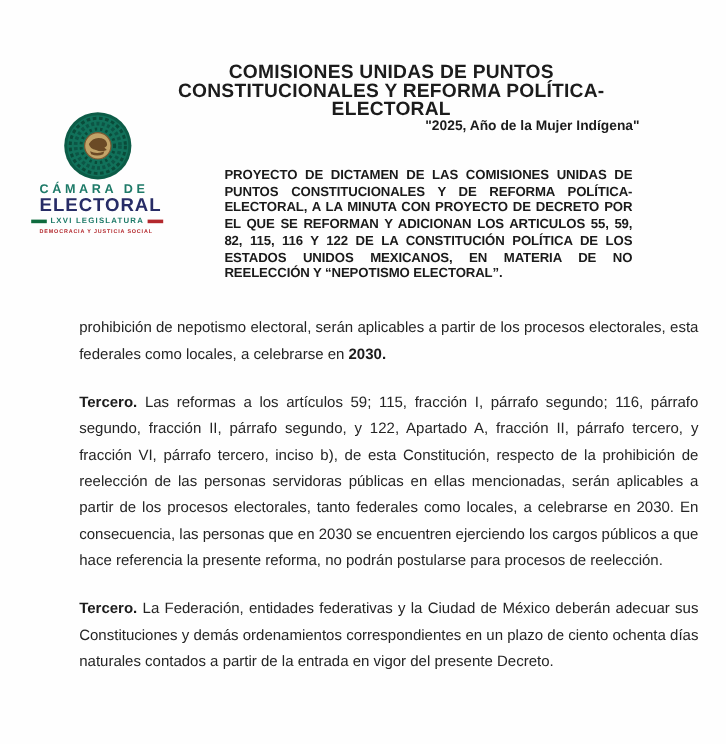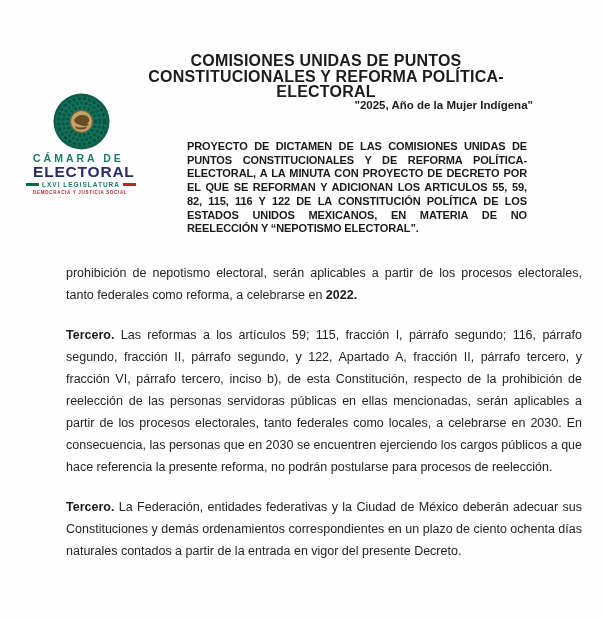--- a/index.html
+++ b/index.html
@@ -144,18 +144,18 @@
       <span class="dash dash-green"></span>
       <span class="legislature-label">LXVI LEGISLATURA</span>
       <span class="dash dash-red"></span>
     </div>
     <div class="logo-motto">DEMOCRACIA Y JUSTICIA SOCIAL</div>
   </div>
 
   <p class="summary">PROYECTO DE DICTAMEN DE LAS COMISIONES UNIDAS DE PUNTOS CONSTITUCIONALES Y DE REFORMA POLÍTICA-ELECTORAL, A LA MINUTA CON PROYECTO DE DECRETO POR EL QUE SE REFORMAN Y ADICIONAN LOS ARTICULOS 55, 59, 82, 115, 116 Y 122 DE LA CONSTITUCIÓN POLÍTICA DE LOS ESTADOS UNIDOS MEXICANOS, EN MATERIA DE NO REELECCIÓN Y “NEPOTISMO ELECTORAL”.</p>
 
   <div class="body-text">
-    <p><span>prohibición de nepotismo electoral, serán aplicables a partir de los procesos electorales, tanto federales como reforma, a celebrarse en </span><strong>2022.</strong></p>
+    <p><span>prohibición de nepotismo electoral, serán aplicables a partir de los procesos electorales, esta federales como locales, a celebrarse en </span><strong>2030.</strong></p>
     <p><strong>Tercero.</strong><span> Las reformas a los artículos 59; 115, fracción I, párrafo segundo; 116, párrafo segundo, fracción II, párrafo segundo, y 122, Apartado A, fracción II, párrafo tercero, y fracción VI, párrafo tercero, inciso b), de esta Constitución, respecto de la prohibición de reelección de las personas servidoras públicas en ellas mencionadas, serán aplicables a partir de los procesos electorales, tanto federales como locales, a celebrarse en 2030. En consecuencia, las personas que en 2030 se encuentren ejerciendo los cargos públicos a que hace referencia la presente reforma, no podrán postularse para procesos de reelección.</span></p>
     <p><strong>Tercero.</strong><span> La Federación, entidades federativas y la Ciudad de México deberán adecuar sus Constituciones y demás ordenamientos correspondientes en un plazo de ciento ochenta días naturales contados a partir de la entrada en vigor del presente Decreto.</span></p>
   </div>
 
 </div>
 
 </body></html>

